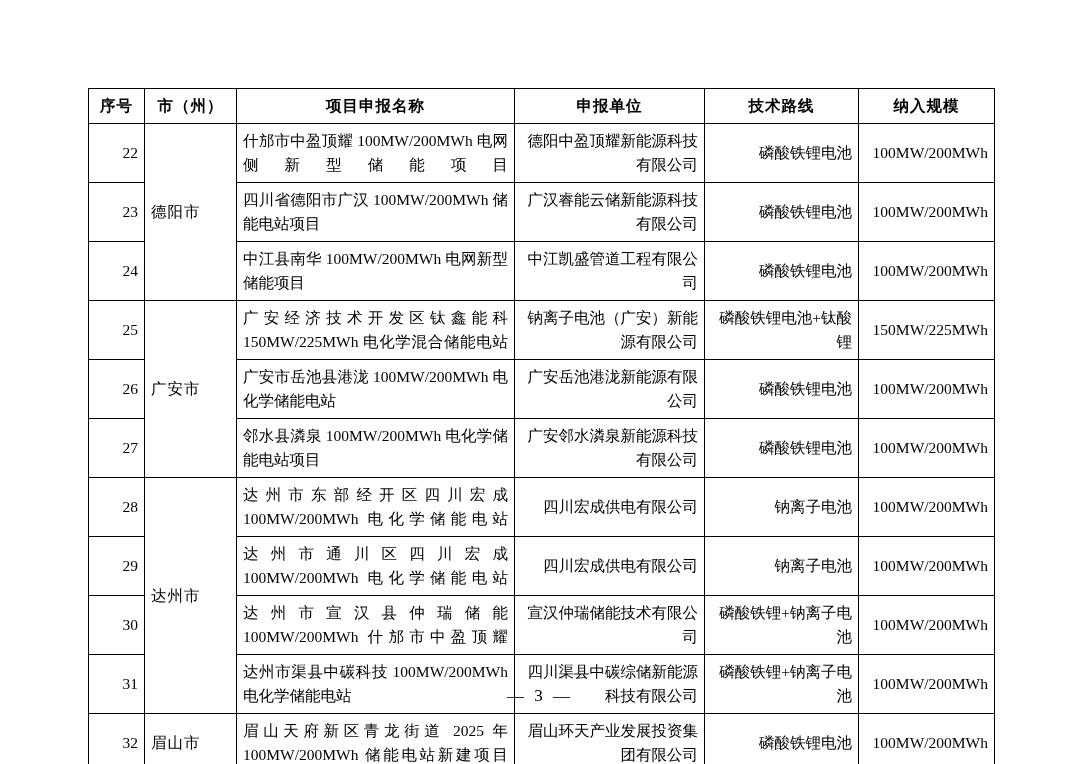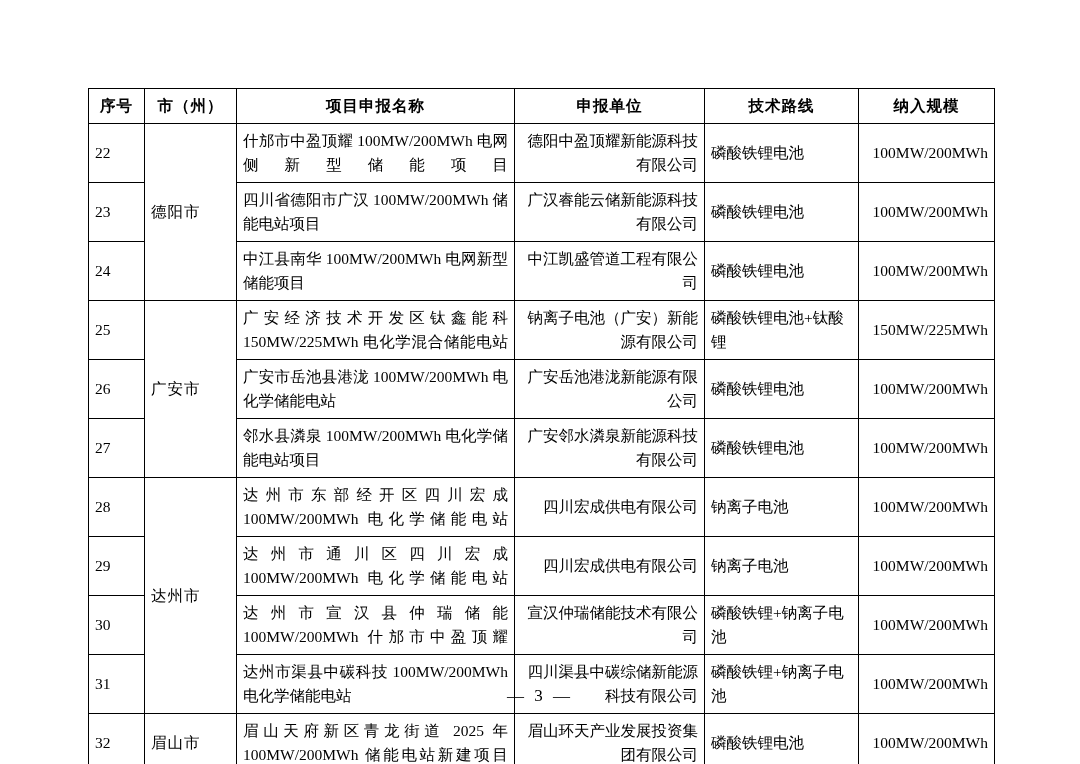--- a/index.html
+++ b/index.html
@@ -50,39 +50,39 @@
     padding: 8px 4px;
   }
   col.c-seq { width: 56px; }
   col.c-city { width: 92px; }
   col.c-name { width: 278px; }
   col.c-unit { width: 190px; }
   col.c-tech { width: 154px; }
   col.c-scale { width: 136px; }
 
   td.seq {
-    text-align: left;
+    text-align: right;
   }
   td.city {
     text-align: left;
     letter-spacing: 1px;
   }
   td.name {
     text-align: justify;
     text-align-last: left;
     letter-spacing: 0px;
   }
   td.name.just {
     text-align-last: justify;
   }
   td.unit {
     text-align: right;
   }
   td.tech {
-    text-align: left;
+    text-align: right;
     font-size: 14.5px;
     letter-spacing: 0px;
   }
   td.scale {
     text-align: right;
     font-size: 15px;
   }
   .pagenum {
     position: absolute;
     left: 0;

